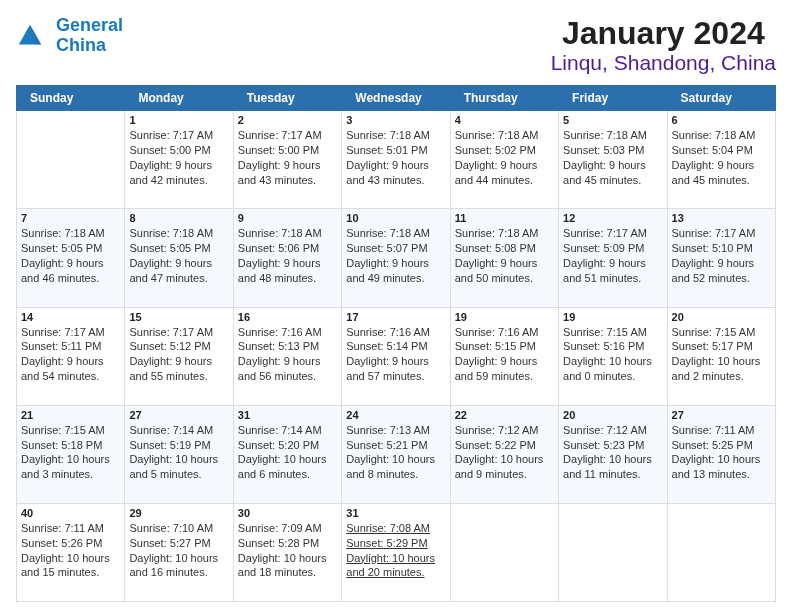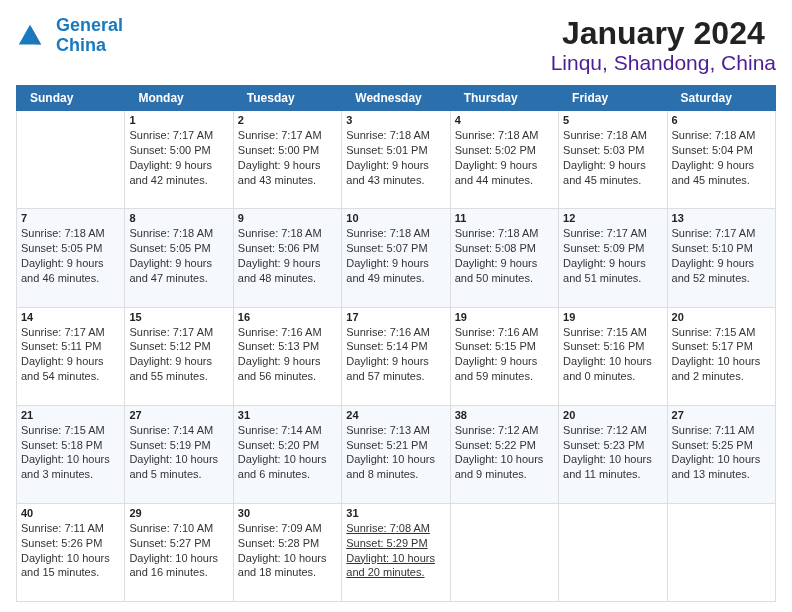--- a/index.html
+++ b/index.html
@@ -308,21 +308,21 @@
 and 6 minutes.</div>
           </td>
           <td>
             <span class="day-num">24</span>
             <div class="day-info" style="white-space: pre-line;">Sunrise: 7:13 AM
 Sunset: 5:21 PM
 Daylight: 10 hours
 and 8 minutes.</div>
           </td>
           <td>
-            <span class="day-num">38</span>
+            <span class="day-num">22</span>
             <div class="day-info" style="white-space: pre-line;">Sunrise: 7:12 AM
 Sunset: 5:22 PM
 Daylight: 10 hours
 and 9 minutes.</div>
           </td>
           <td>
             <span class="day-num">20</span>
             <div class="day-info" style="white-space: pre-line;">Sunrise: 7:12 AM
 Sunset: 5:23 PM
 Daylight: 10 hours

